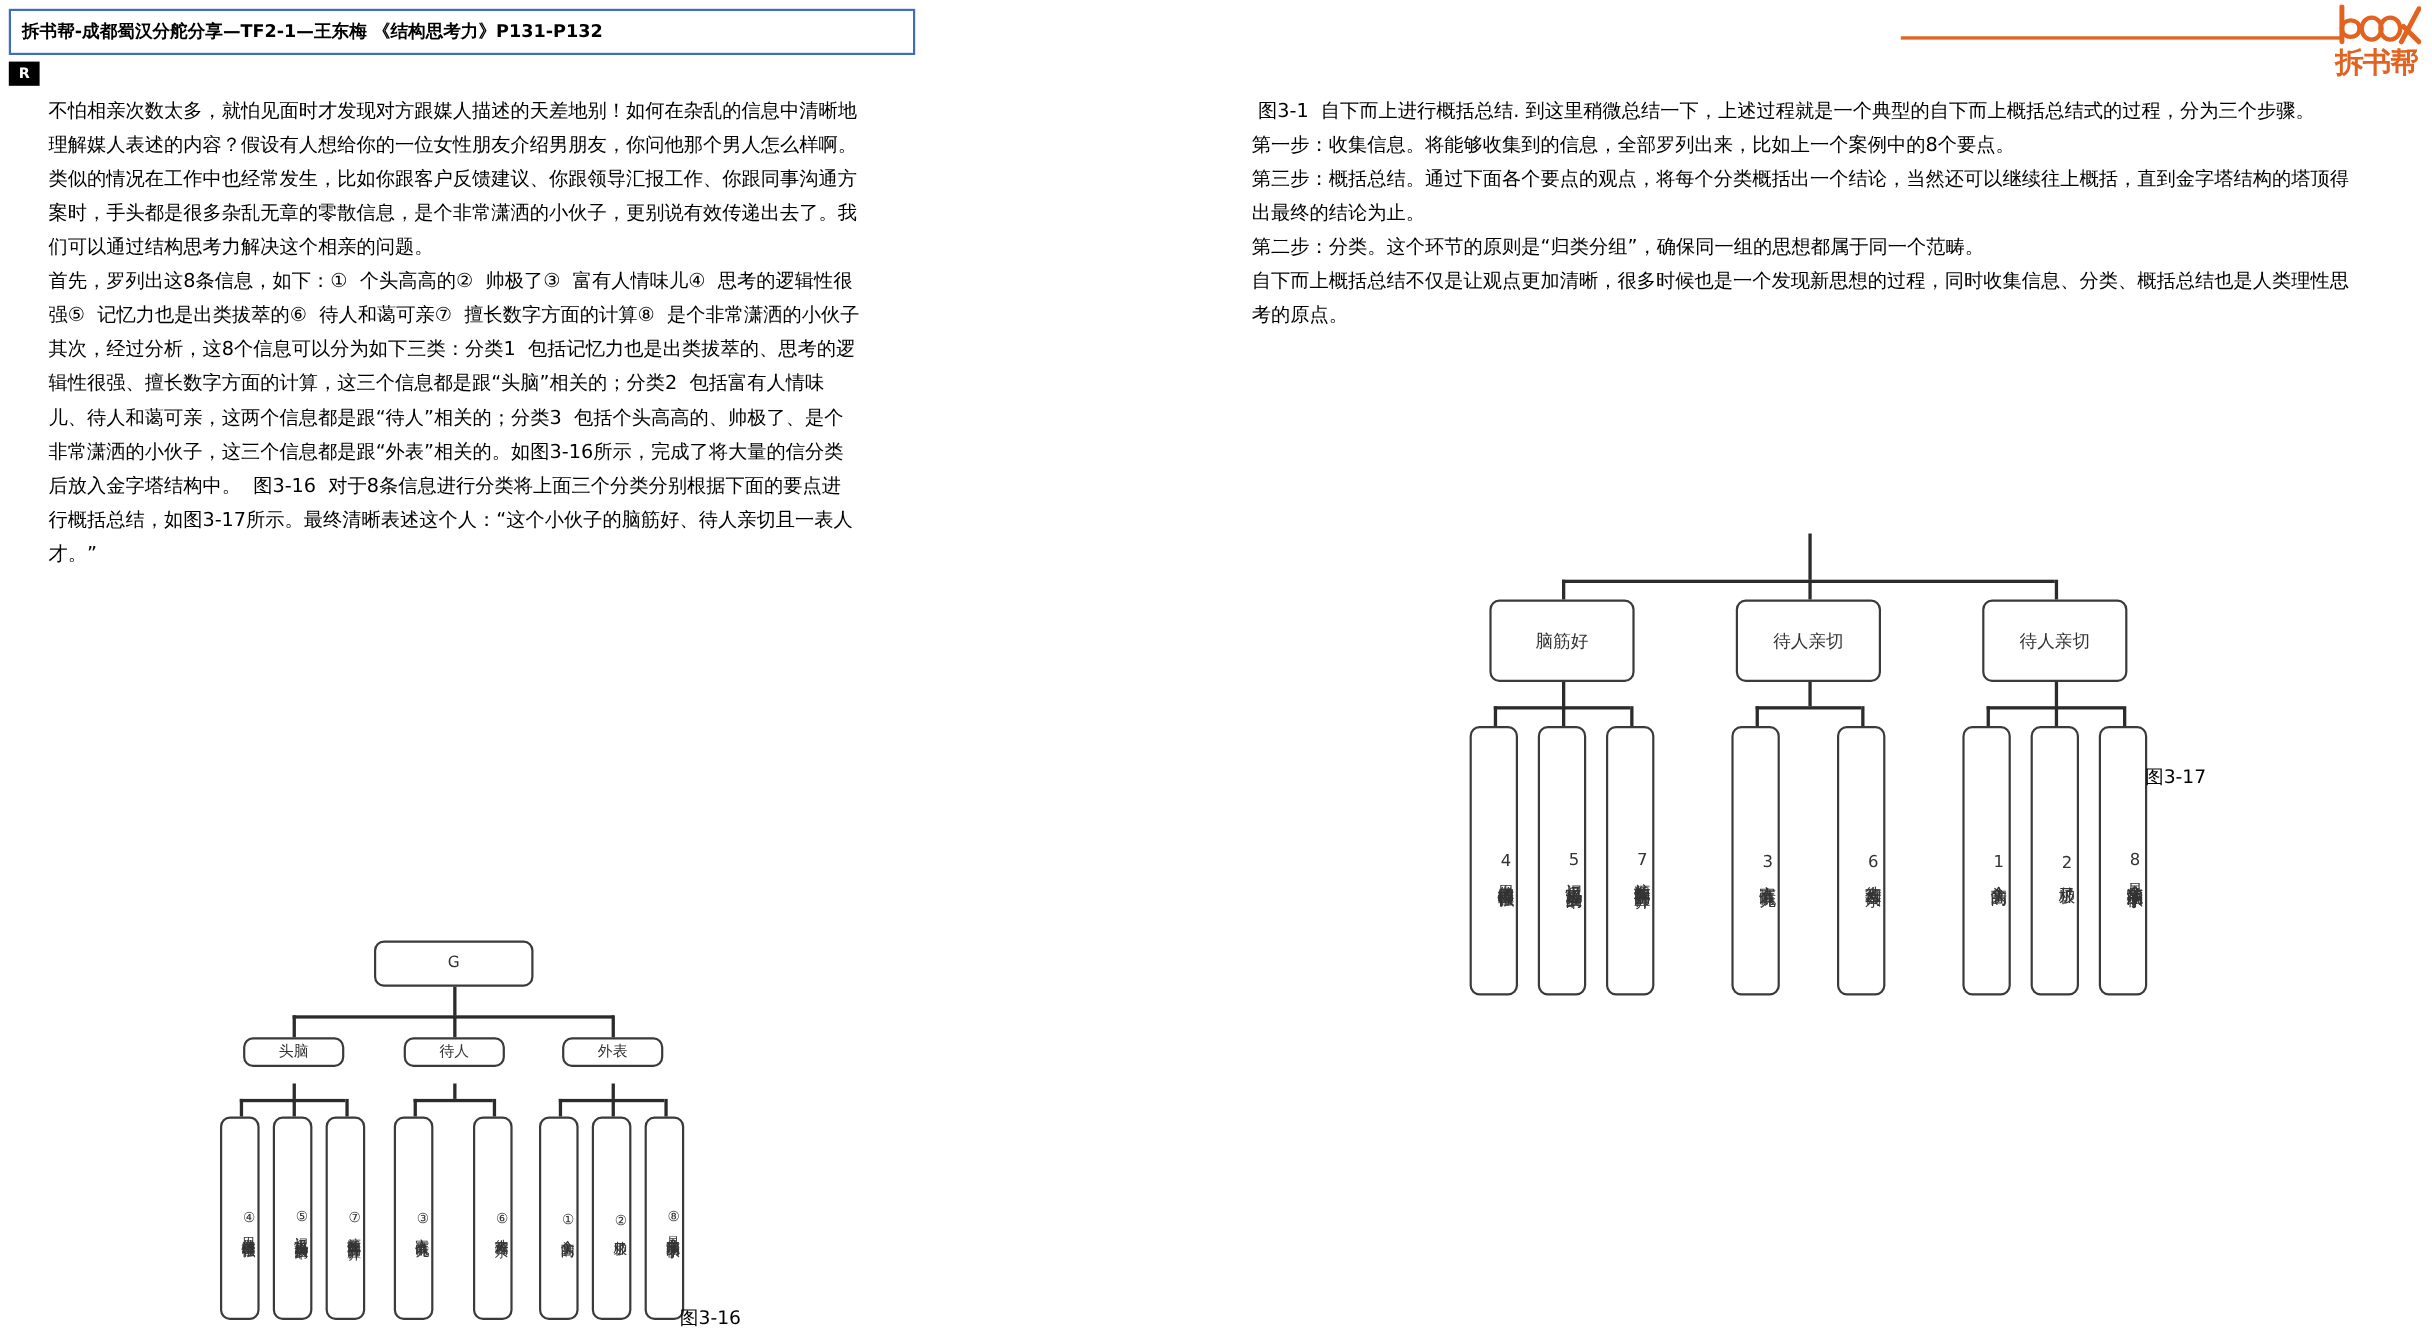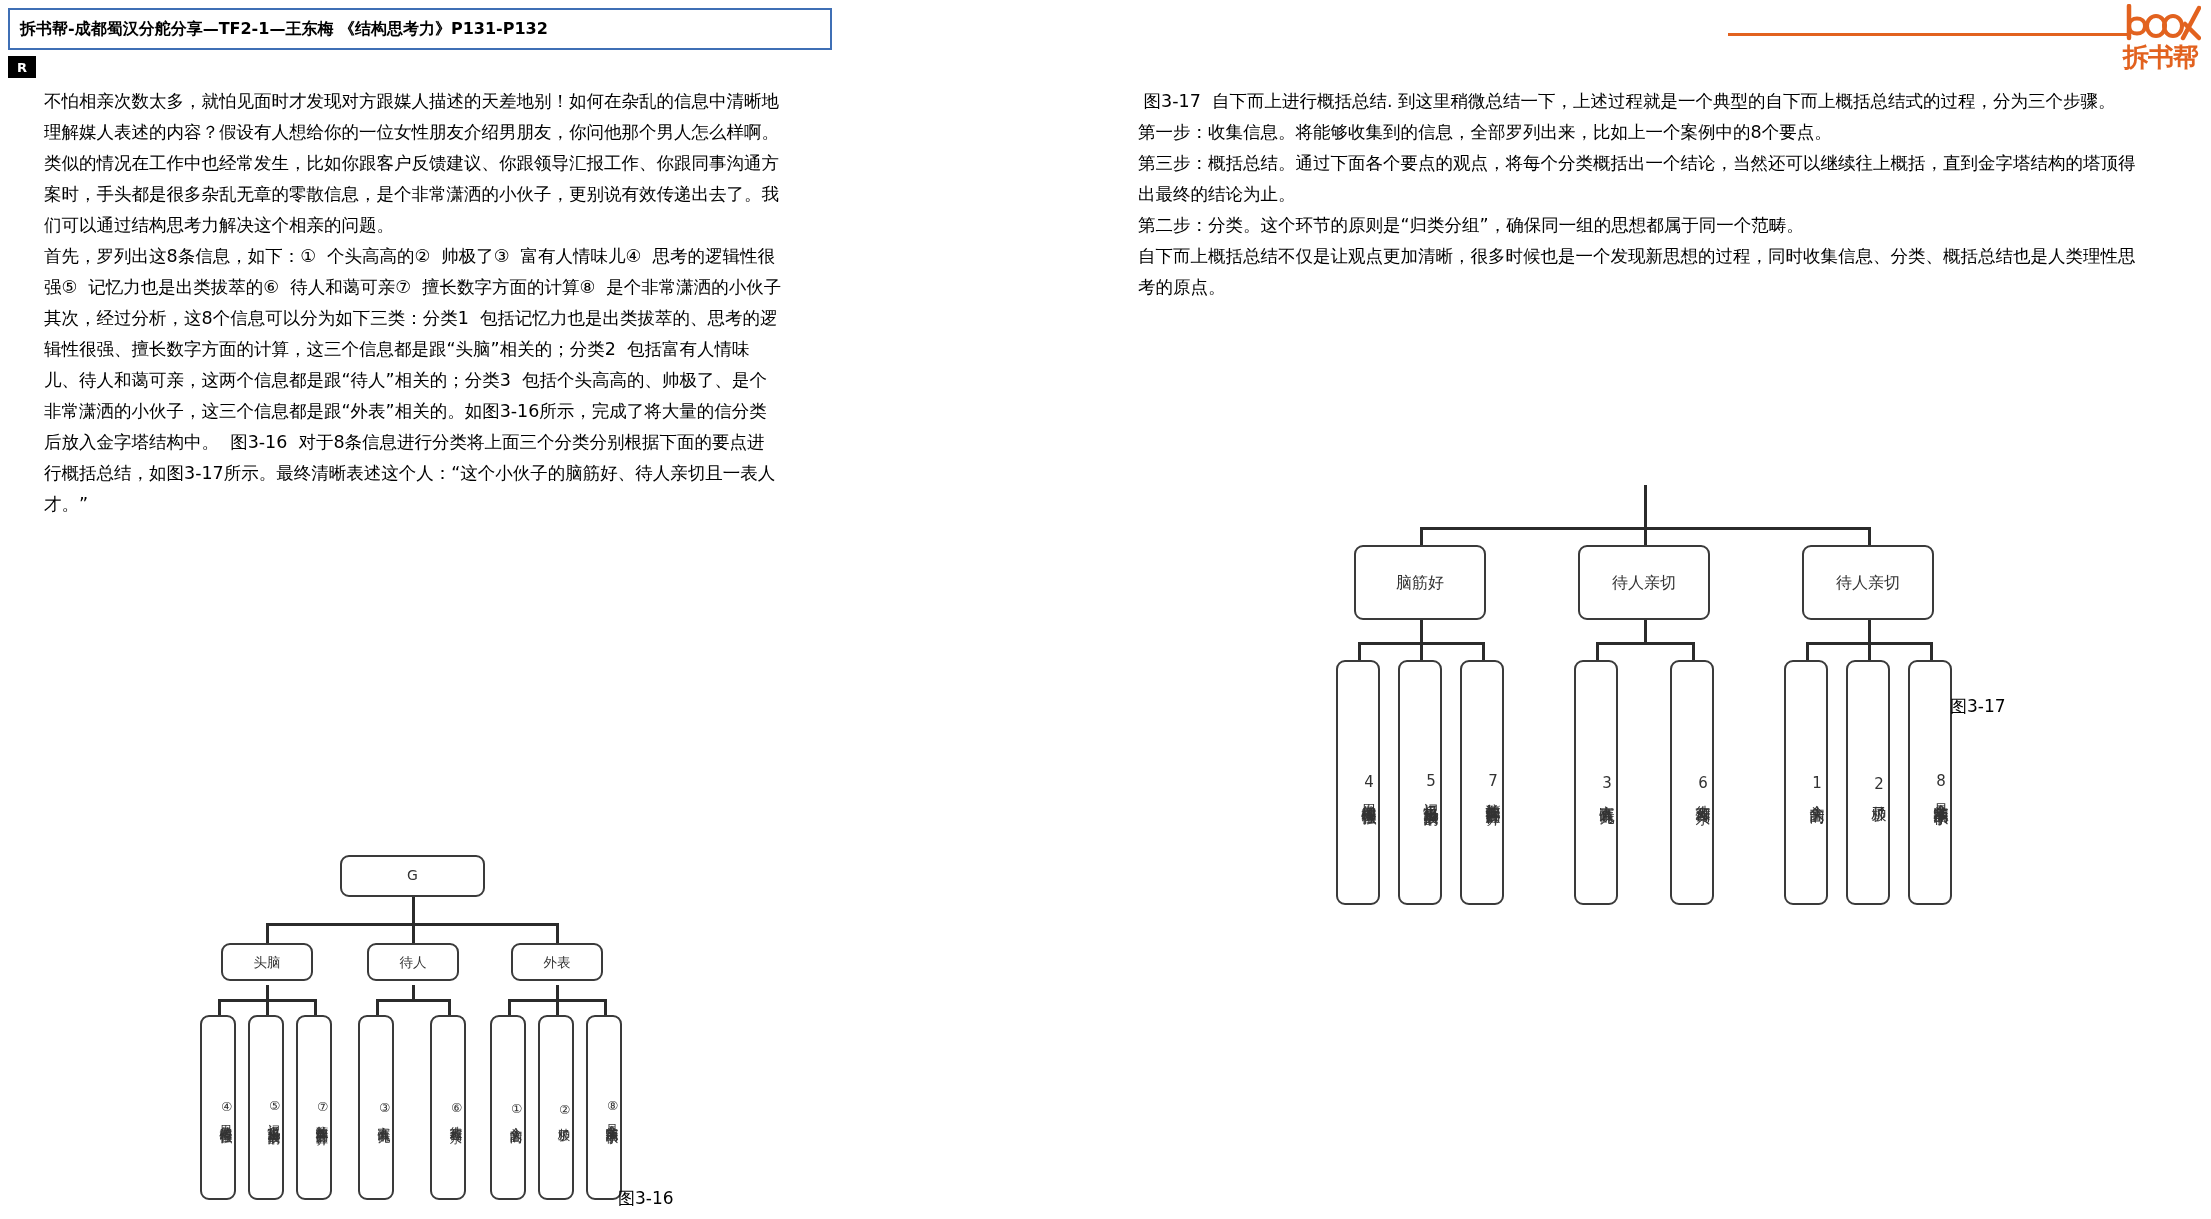--- a/index.html
+++ b/index.html
@@ -67,21 +67,21 @@
   .edge.v { width:2.5px; }
   .edge.h { height:2.5px; }
   .fig-label {
     position:absolute; font-size:17px; color:#000;
     font-family:"DejaVu Sans","Liberation Sans",sans-serif;
   }
 
   
   #fig316 { left:200px; top:855px; width:500px; height:360px; }
   #fig316 .root  { left:140px; top:0px;  width:145px; height:42px; font-size:14px; }
-  #fig316 .mid   { top:88px; width:92px; height:38px; font-size:13.5px; }
+  #fig316 .mid   { top:88px; width:92px; height:27px; font-size:13.5px;font-family:Liberation Serif, serif; }
   #fig316 .leaf  { top:160px; width:36px; height:185px; font-size:12.5px; }
 
   
   #fig317 { left:1320px; top:425px; width:700px; height:470px; }
   #fig317 .root  { left:205px; top:0px; width:240px; height:60px; font-size:15px; padding:0 8px; }
   #fig317 .mid   { top:120px; width:132px; height:75px; font-size:16px; }
   #fig317 .leaf  { top:235px; width:44px; height:245px; font-size:15px; }
 </style>
 </head>
 <body>
@@ -107,21 +107,21 @@
 <div id="r-badge">R</div>
 
 <div id="col-left" class="col">
   <p class="para">不怕相亲次数太多，就怕见面时才发现对方跟媒人描述的天差地别！如何在杂乱的信息中清晰地理解媒人表述的内容？假设有人想给你的一位女性朋友介绍男朋友，你问他那个男人怎么样啊。</p>
   <p class="para">类似的情况在工作中也经常发生，比如你跟客户反馈建议、你跟领导汇报工作、你跟同事沟通方案时，手头都是很多杂乱无章的零散信息，是个非常潇洒的小伙子，更别说有效传递出去了。我们可以通过结构思考力解决这个相亲的问题。</p>
   <p class="para">首先，罗列出这8条信息，如下：①  个头高高的②  帅极了③  富有人情味儿④  思考的逻辑性很强⑤  记忆力也是出类拔萃的⑥  待人和蔼可亲⑦  擅长数字方面的计算⑧  是个非常潇洒的小伙子</p>
   <p class="para">其次，经过分析，这8个信息可以分为如下三类：分类1  包括记忆力也是出类拔萃的、思考的逻辑性很强、擅长数字方面的计算，这三个信息都是跟“头脑”相关的；分类2  包括富有人情味儿、待人和蔼可亲，这两个信息都是跟“待人”相关的；分类3  包括个头高高的、帅极了、是个非常潇洒的小伙子，这三个信息都是跟“外表”相关的。如图3-16所示，完成了将大量的信分类后放入金字塔结构中。  图3-16  对于8条信息进行分类将上面三个分类分别根据下面的要点进行概括总结，如图3-17所示。最终清晰表述这个人：“这个小伙子的脑筋好、待人亲切且一表人才。”</p>
 </div>
 
 <div id="col-right" class="col">
-  <p class="para"> 图3-17  自下而上进行概括总结. 到这里稍微总结一下，上述过程就是一个典型的自下而上概括总结式的过程，分为三个步骤。</p>
+  <p class="para"> 图3-1  自下而上进行概括总结. 到这里稍微总结一下，上述过程就是一个典型的自下而上概括总结式的过程，分为三个步骤。</p>
   <p class="para">第一步：收集信息。将能够收集到的信息，全部罗列出来，比如上一个案例中的8个要点。</p>
   <p class="para">第三步：概括总结。通过下面各个要点的观点，将每个分类概括出一个结论，当然还可以继续往上概括，直到金字塔结构的塔顶得出最终的结论为止。</p>
   <p class="para">第二步：分类。这个环节的原则是“归类分组”，确保同一组的思想都属于同一个范畴。</p>
   <p class="para">自下而上概括总结不仅是让观点更加清晰，很多时候也是一个发现新思想的过程，同时收集信息、分类、概括总结也是人类理性思考的原点。</p>
 </div>
 
 <div id="fig316" class="diagram">
   <div class="node root">G</div>
 
   <div class="edge v" style="left:212px; top:42px; height:26px;"></div>

